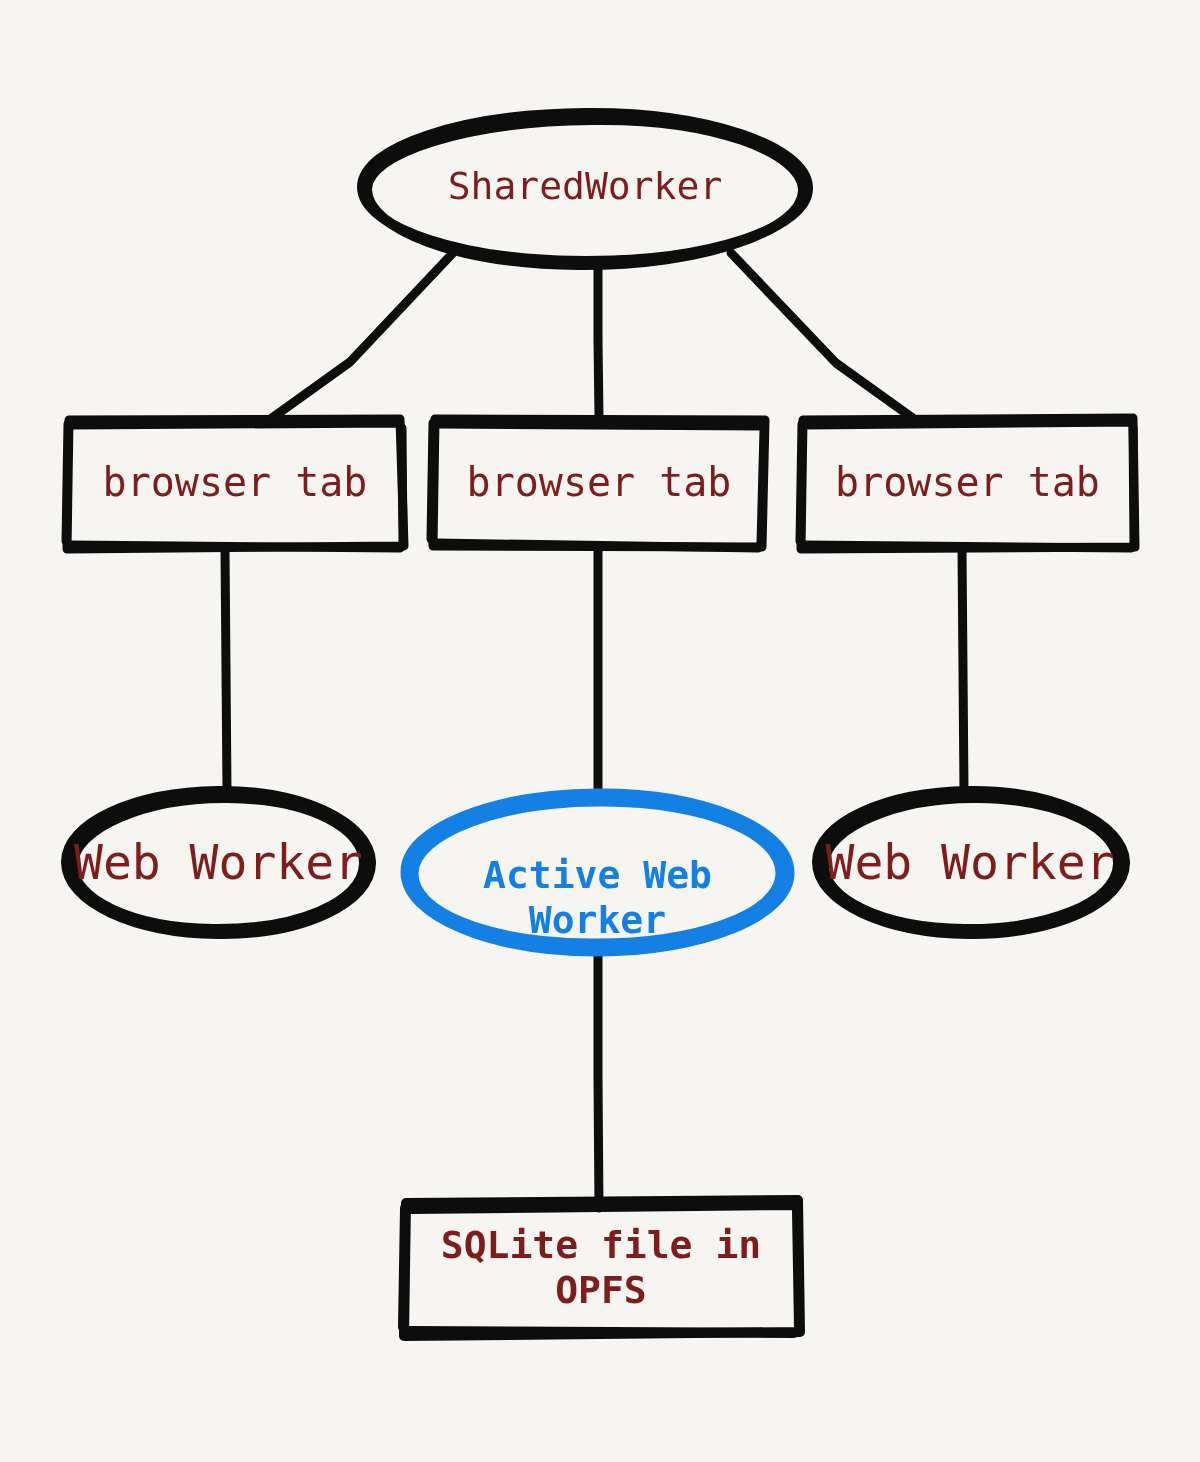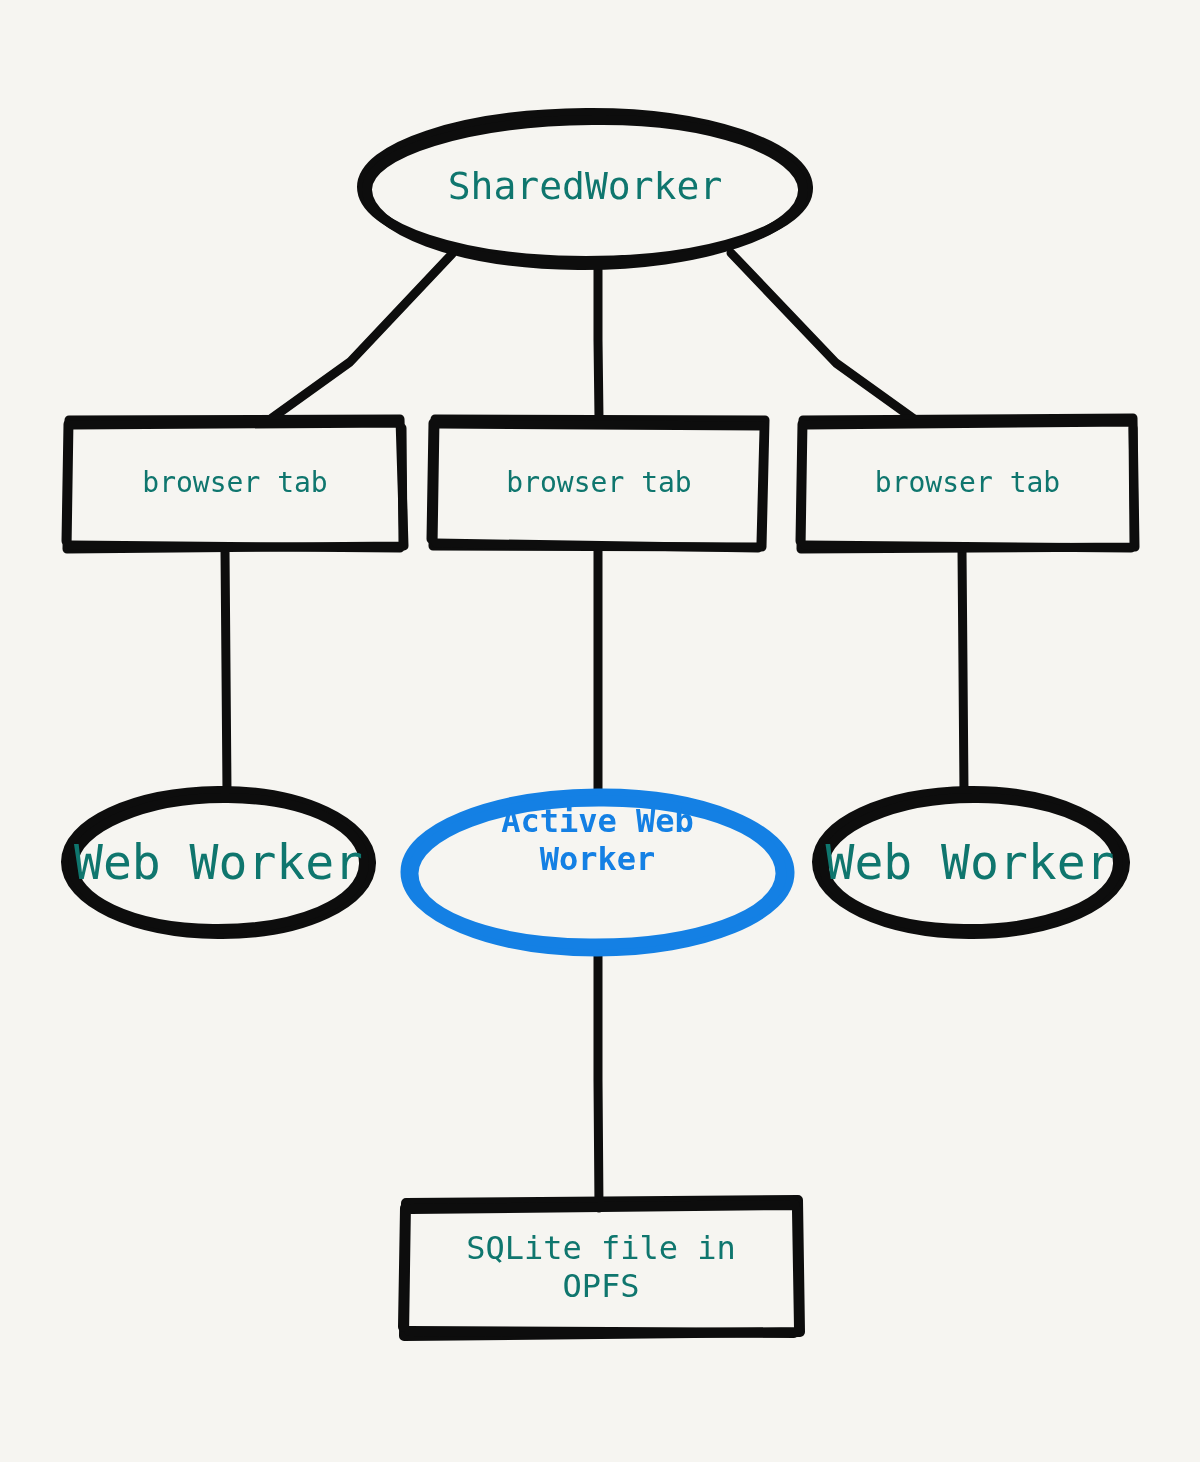--- a/index.html
+++ b/index.html
@@ -23,51 +23,52 @@
     width: 1200px;
     height: 1462px;
   }
   .node-label {
     position: absolute;
     display: flex;
     align-items: center;
     justify-content: center;
     text-align: center;
     font-family: "DejaVu Sans Mono", "Liberation Mono", monospace;
-    color: #0f766e;
+    color: #7f1d1d;
     white-space: pre-line;
     pointer-events: none;
     line-height: 1.18;
   }
   .lbl-shared-worker {
     left: 360px; top: 112px; width: 450px; height: 148px;
     font-size: 38px;
   }
   .lbl-tab {
-    font-size: 28px;
+    font-size: 40px;
     height: 130px;
   }
   .lbl-tab-1 { left: 65px;  top: 418px; width: 340px; }
   .lbl-tab-2 { left: 432px; top: 418px; width: 334px; }
   .lbl-tab-3 { left: 800px; top: 418px; width: 335px; }
   .lbl-worker {
     font-size: 48px;
     height: 145px;
   }
   .lbl-worker-1 { left: 65px;  top: 790px; width: 307px; }
   .lbl-worker-3 { left: 815px; top: 790px; width: 310px; }
   .lbl-worker-active {
-    left: 405px; top: 761px; width: 385px; height: 159px;
-    font-size: 32px;
+    left: 405px; top: 818px; width: 385px; height: 159px;
+    font-size: 38px;
     font-weight: bold;
     color: #1480e4;
   }
   .lbl-sqlite {
     left: 402px; top: 1200px; width: 398px; height: 135px;
-    font-size: 32px;
+    font-size: 38px;
+    font-weight: bold;
   }
 </style>
 </head>
 <body>
 
 <div id="stage">
 
   <svg id="diagram-svg" viewBox="0 0 1200 1462">
 
     <g fill="none" stroke="#0d0d0d" stroke-width="9" stroke-linecap="round" stroke-linejoin="round">

